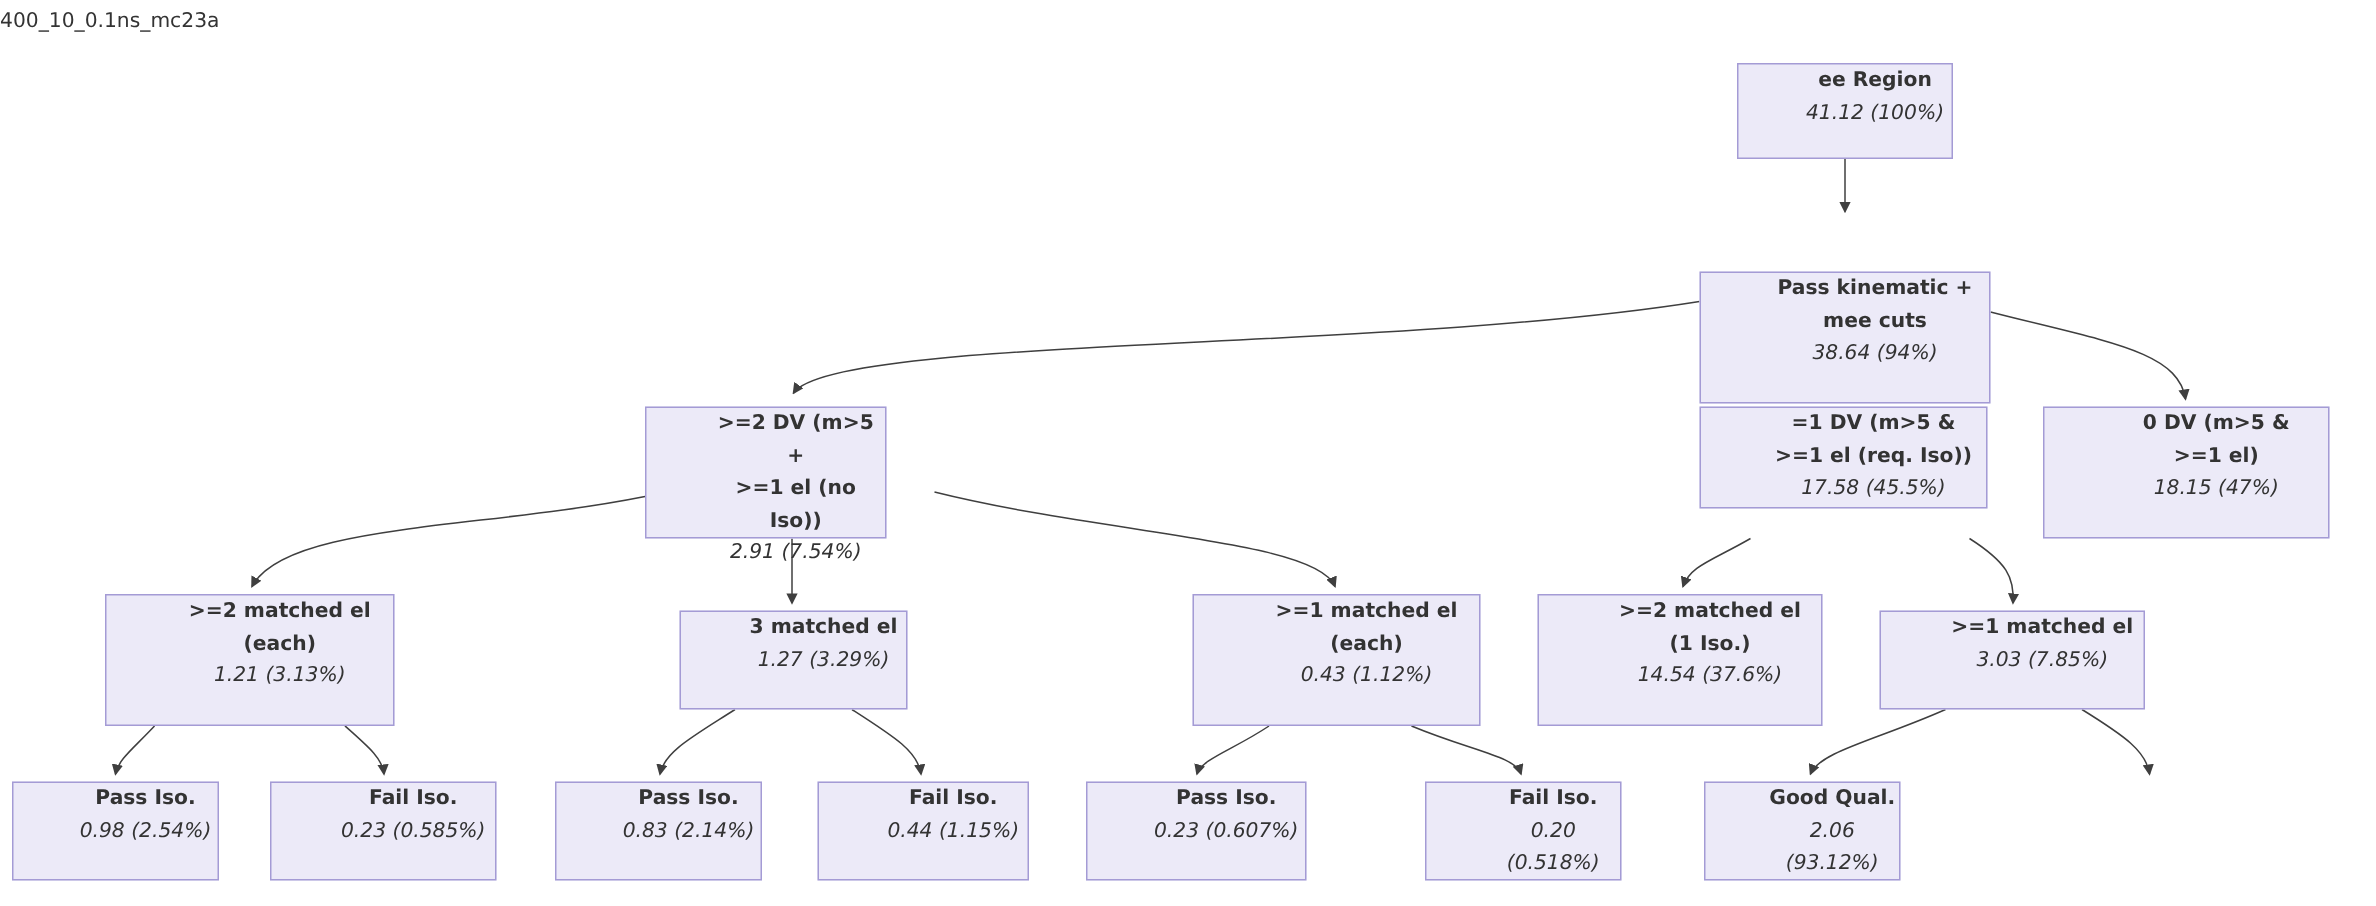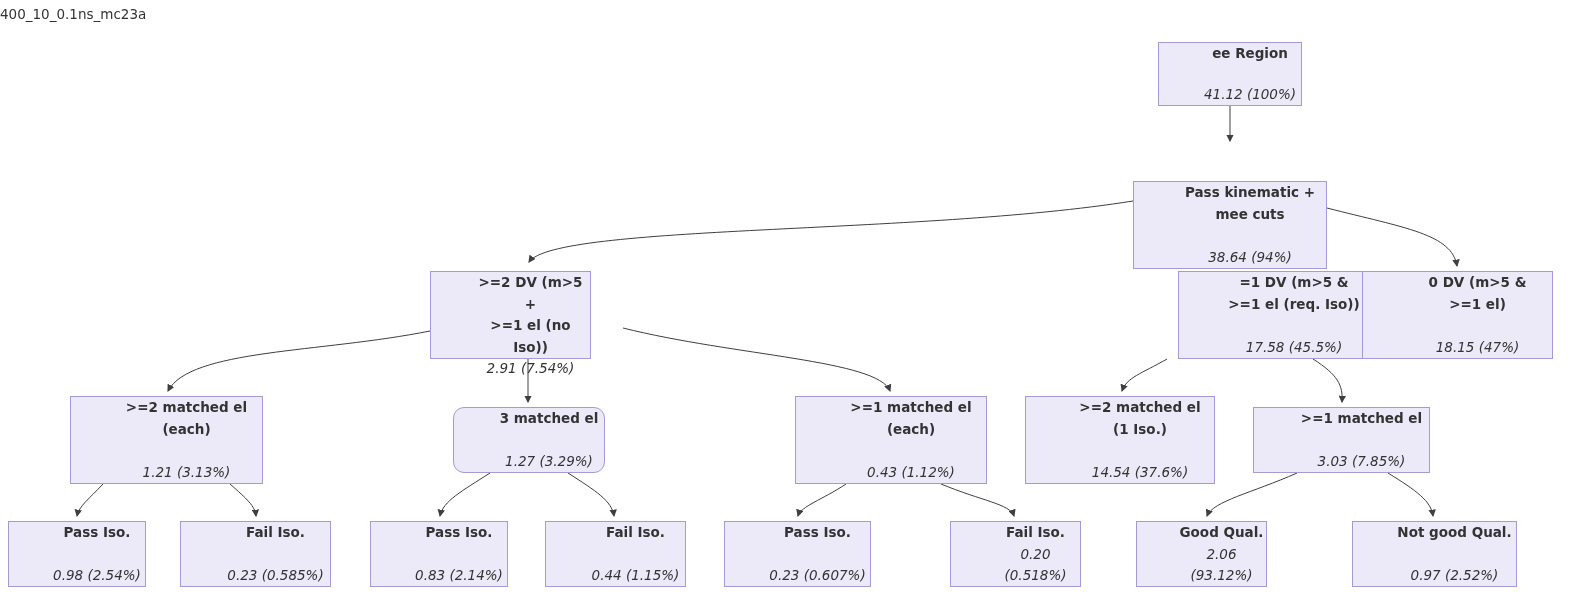--- a/index.html
+++ b/index.html
@@ -43,21 +43,21 @@
     stroke-width: 1;
   }
   .arrowhead { fill: var(--edge); }
   .node {
     position: absolute;
     background: var(--node-fill);
     border: 1px solid var(--node-border);
     color: var(--text);
     display: flex;
     flex-direction: column;
-    justify-content: space-between;
+    justify-content: flex-start;
     align-items: center;
     text-align: center;
     line-height: 21.5px;
     font-size: 13.5px;
     padding-left: 40px;
   }
   .node-label {
     font-weight: bold;
     white-space: pre-line;
   }
@@ -108,39 +108,39 @@
 mee cuts</span>
     <span class="node-value">38.64 (94%)</span>
   </div>
 
   <div class="node" style="left:430px;  top:271px; width:161px; height:88px;">
     <span class="node-label">&gt;=2 DV (m&gt;5 +
 &gt;=1 el (no Iso))</span>
     <span class="node-value">2.91 (7.54%)</span>
   </div>
 
-  <div class="node" style="left:1178px; top:271px; width:192px; height:88px;gap:16px;">
+  <div class="node" style="left:1133px; top:271px; width:192px; height:68px;">
     <span class="node-label">=1 DV (m&gt;5 &amp;
 &gt;=1 el (req. Iso))</span>
     <span class="node-value">17.58 (45.5%)</span>
   </div>
 
   <div class="node" style="left:1362px; top:271px; width:191px; height:88px;">
     <span class="node-label">0 DV (m&gt;5 &amp;
 &gt;=1 el)</span>
     <span class="node-value">18.15 (47%)</span>
   </div>
 
   <div class="node" style="left:70px;   top:396px; width:193px; height:88px;">
     <span class="node-label">&gt;=2 matched el
 (each)</span>
     <span class="node-value">1.21 (3.13%)</span>
   </div>
 
-  <div class="node" style="left:453px;  top:407px; width:152px; height:66px;border-radius:11px;">
+  <div class="node" style="left:453px;  top:407px; width:152px; height:66px;">
     <span class="node-label">3 matched el</span>
     <span class="node-value">1.27 (3.29%)</span>
   </div>
 
   <div class="node" style="left:795px;  top:396px; width:192px; height:88px;">
     <span class="node-label">&gt;=1 matched el
 (each)</span>
     <span class="node-value">0.43 (1.12%)</span>
   </div>
 
@@ -183,18 +183,14 @@
   <div class="node" style="left:950px;  top:521px; width:131px; height:66px;">
     <span class="node-label">Fail Iso.</span>
     <span class="node-value">0.20 (0.518%)</span>
   </div>
 
   <div class="node" style="left:1136px; top:521px; width:131px; height:66px;">
     <span class="node-label">Good Qual.</span>
     <span class="node-value">2.06 (93.12%)</span>
   </div>
 
-  <div class="node" style="left:1352px; top:521px; width:165px; height:66px;">
-    <span class="node-label">Not good Qual.</span>
-    <span class="node-value">0.97 (2.52%)</span>
-  </div>
 
 </div>
 
 </body></html>

